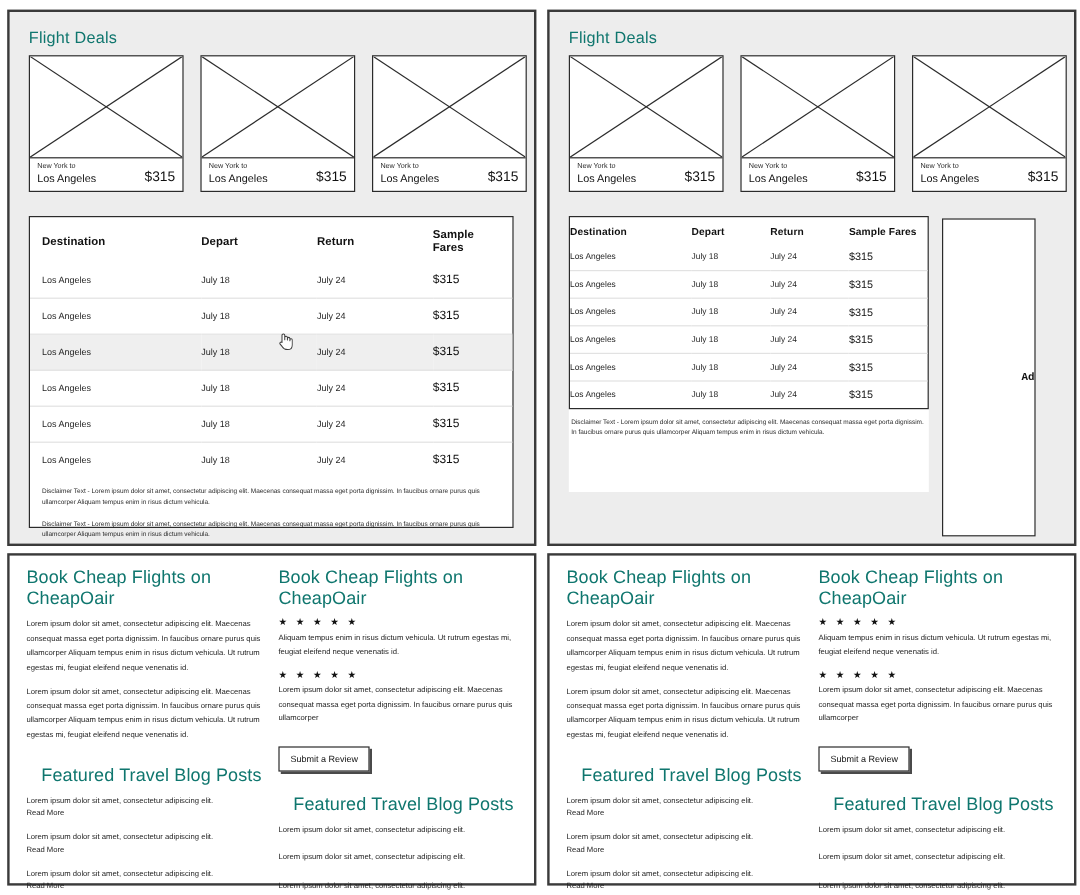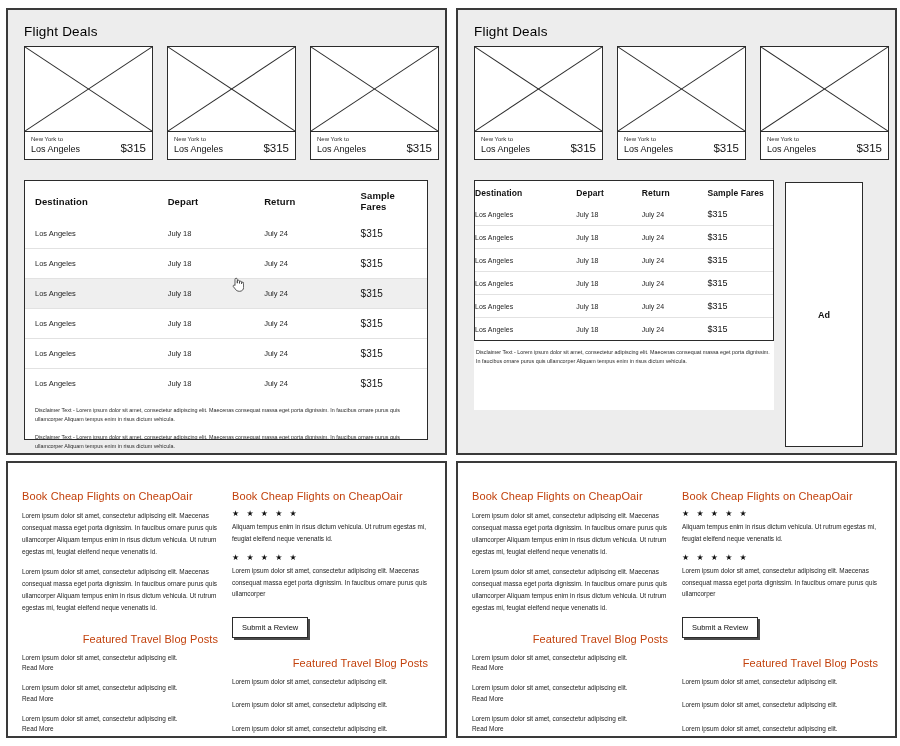--- a/index.html
+++ b/index.html
@@ -46,21 +46,21 @@
     background: #ffffff;
     border: 2px solid #3a3a3a;
   }
 
   
   .deals-title {
     position: absolute;
     left: 16px;
     top: 14px;
     font-size: 13.5px;
-    color: #000000;
+    color: #0f766e;
     letter-spacing: .2px;
   }
 
   
   .cards {
     position: absolute;
     left: 16px;
     top: 36px;
     display: flex;
     gap: 14px;
@@ -202,43 +202,44 @@
     position: absolute;
     left: 327px;
     top: 172px;
     width: 78px;
     height: 265px;
     box-sizing: border-box;
     background: #ffffff;
     border: 1.5px solid #2b2b2b;
     display: flex;
     align-items: center;
-    justify-content: center;
+    justify-content: flex-end;
+    font-family: Liberation Mono, monospace;
   }
   .ad-label {
     font-size: 9px;
     font-weight: bold;
     color: #111;
   }
 
   
   .bottom-cols {
     position: absolute;
     left: 14px;
     top: 10px;
     right: 10px;
     display: flex;
     gap: 14px;
   }
   .bcol { width: 196px; }
 
   .sec-title {
-    font-size: 11px;
-    color: #c2410c;
-    margin: 17px 0 8px 0;
+    font-size: 15px;
+    color: #0f766e;
+    margin: 0 0 8px 0;
     font-weight: normal;
     letter-spacing: .1px;
   }
   .sec-title.second { margin-top: 19px; text-align: right; }
 
   .body-para {
     font-size: 6.4px;
     line-height: 1.85;
     color: #232323;
     margin: 0 0 9px 0;

